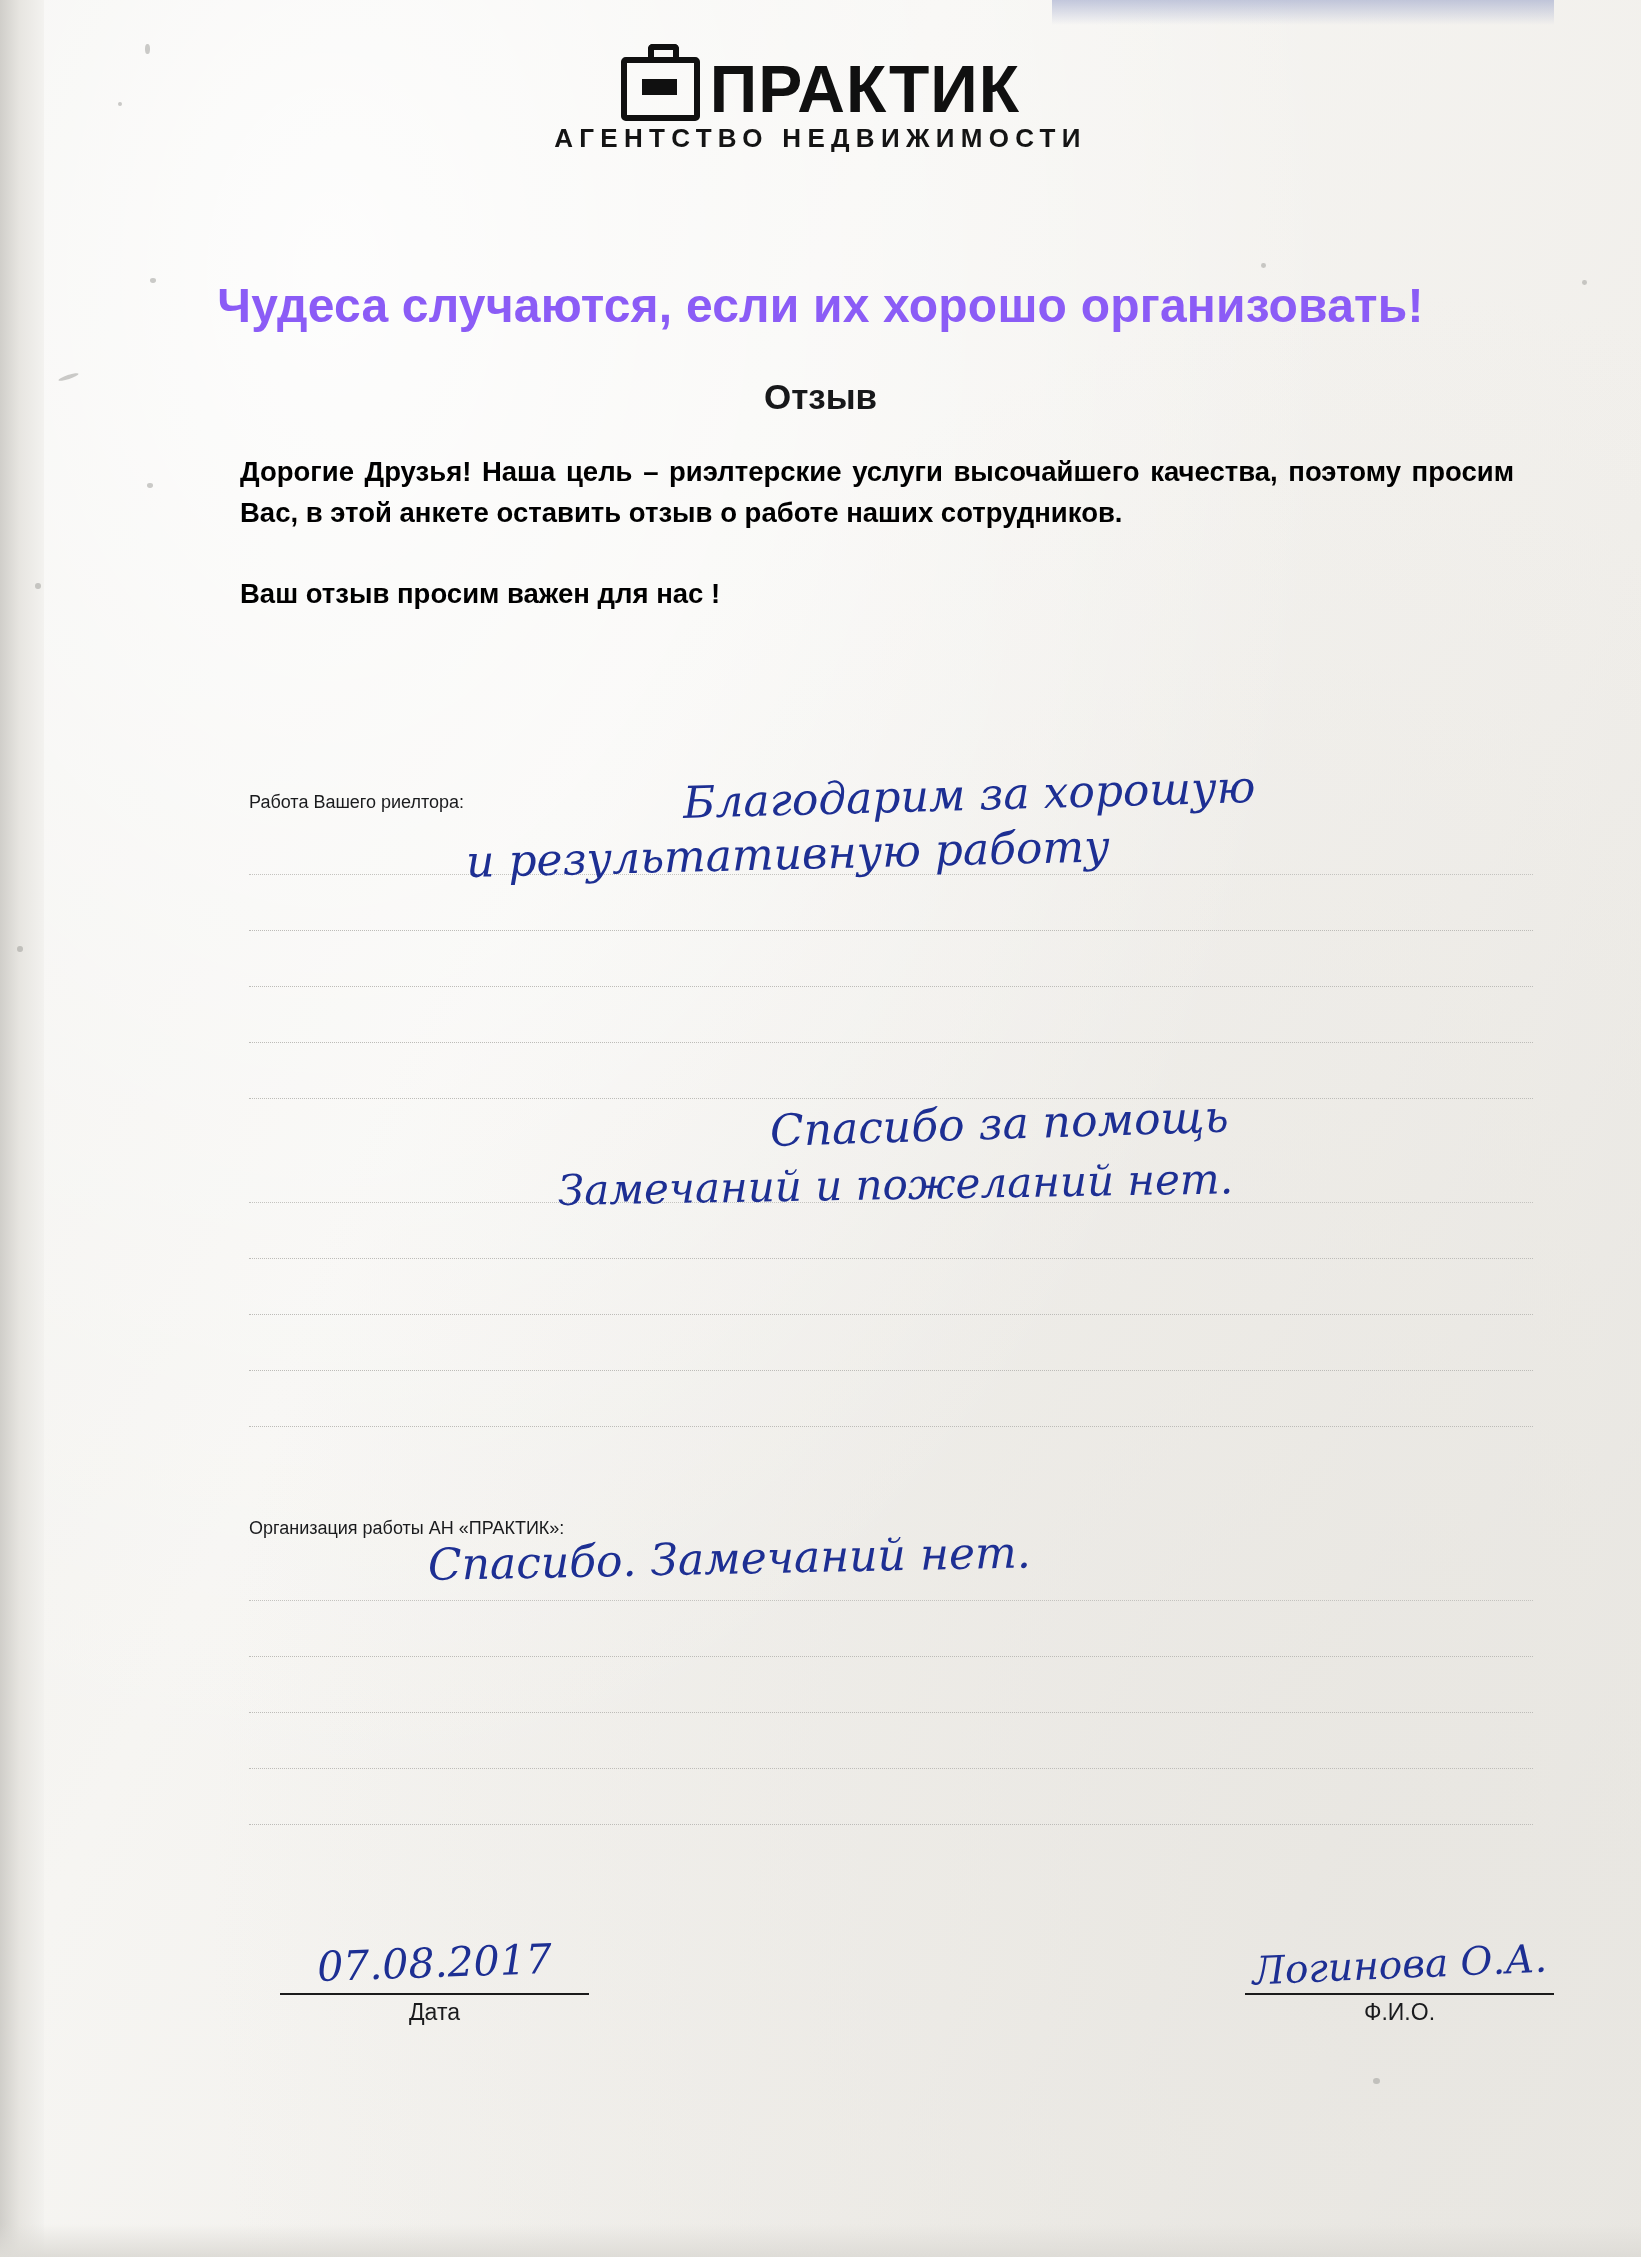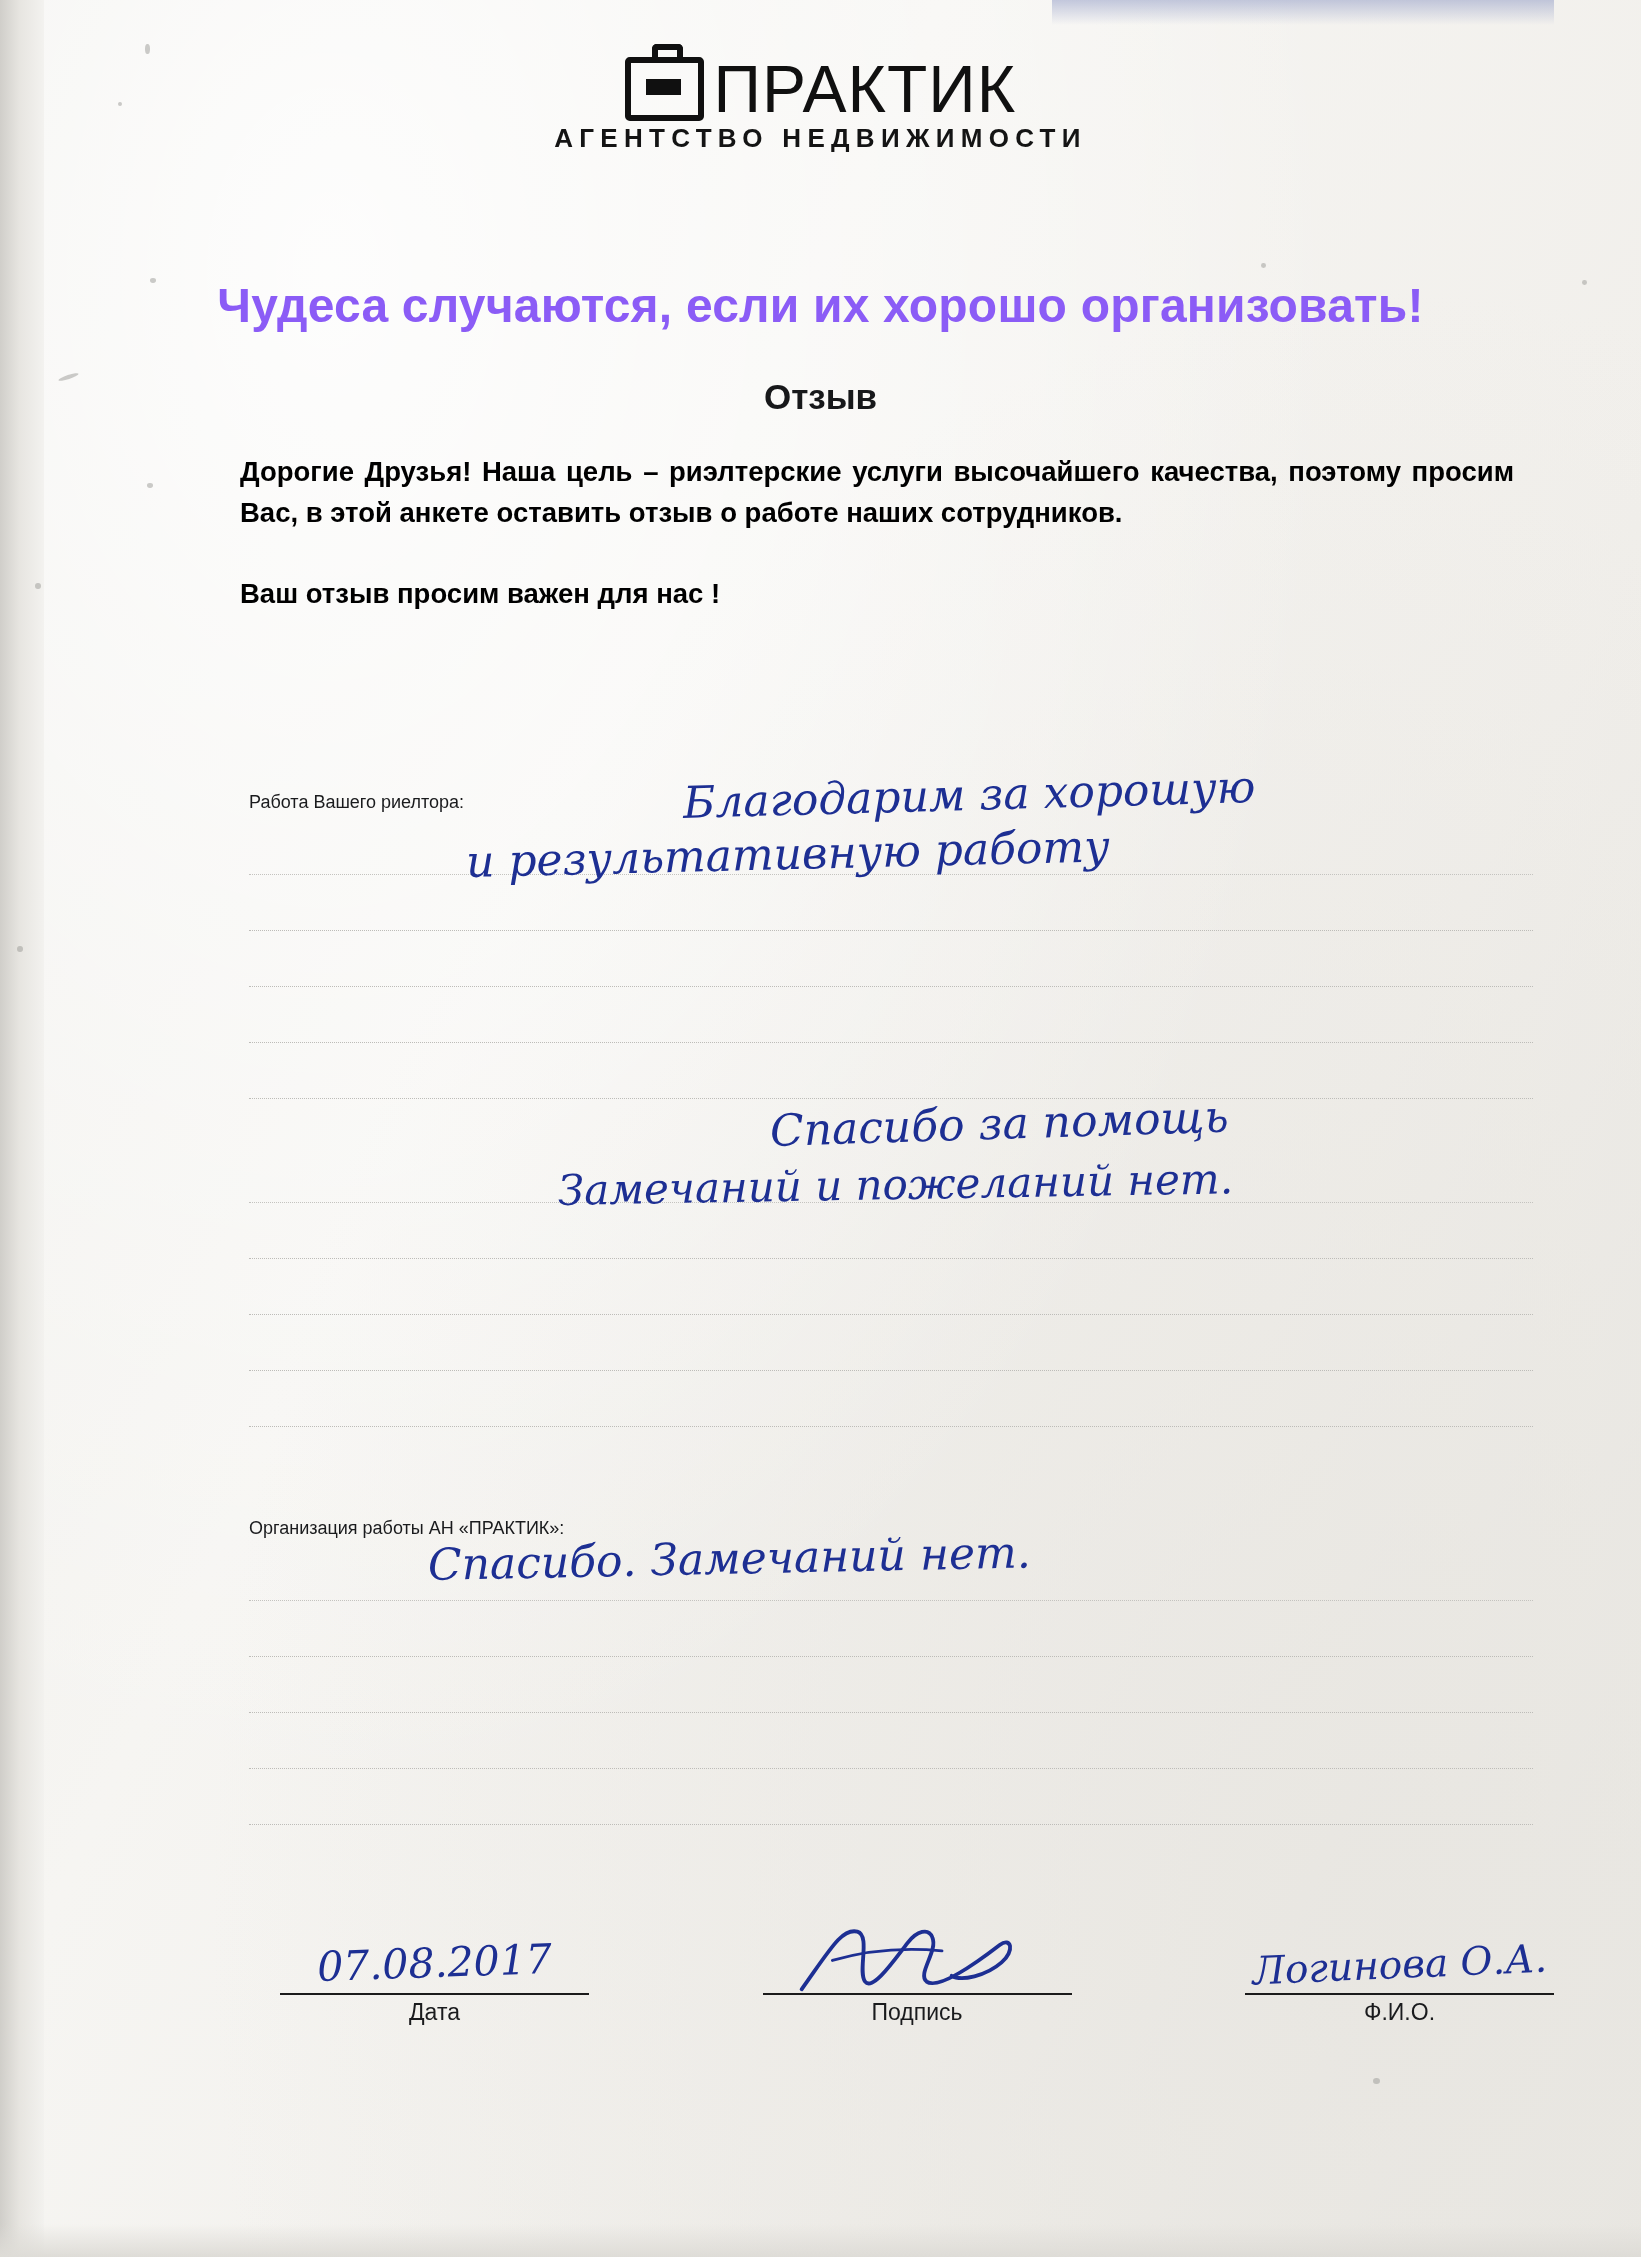--- a/index.html
+++ b/index.html
@@ -85,21 +85,21 @@
     content: "";
     position: absolute;
     top: 16.4px;
     left: 15.4px;
     width: 35px;
     height: 15.4px;
     background: #101010;
   }
   .logo-word {
     font-family: "Liberation Sans", sans-serif;
-    font-weight: normal;
+    font-weight: bold;
     font-size: 66px;
     letter-spacing: 1px;
     line-height: 1;
   }
   .logo-sub {
     margin-top: 1px;
     font-family: "Liberation Sans", sans-serif;
     font-weight: bold;
     font-size: 26px;
     letter-spacing: 6.3px;
@@ -300,31 +300,20 @@
 
   <div class="sign-row">
 
     <div class="sign-cell">
       <div class="sign-rule">
         <span class="sign-value" style="font-size:41px;transform:rotate(-2deg);">07.08.2017</span>
       </div>
       <div class="sign-caption">Дата</div>
     </div>
 
-    <div class="sign-cell">
-      <div class="sign-rule">
-        <svg class="scribble" width="290" height="75" viewBox="0 0 300 78">
-          <path d="M30 70 C60 28 72 6 88 10 C102 14 88 52 96 62 C104 72 126 40 140 22
-                   C150 9 162 6 166 16 C172 30 150 54 160 62 C172 71 210 44 236 24
-                   C248 15 252 30 238 42 C222 56 196 62 186 56" fill="none" stroke="#1d2f93" stroke-width="4" stroke-linecap="round"></path>
-          <path d="M62 40 C96 30 134 26 176 30" fill="none" stroke="#1d2f93" stroke-width="3" stroke-linecap="round"></path>
-        </svg>
-      </div>
-      <div class="sign-caption">Подпись</div>
-    </div>
 
     <div class="sign-cell">
       <div class="sign-rule">
         <span class="sign-value" style="font-size:39px;transform:rotate(-2.5deg);">Логинова О.А.</span>
       </div>
       <div class="sign-caption">Ф.И.О.</div>
     </div>
 
   </div>
 </div>

